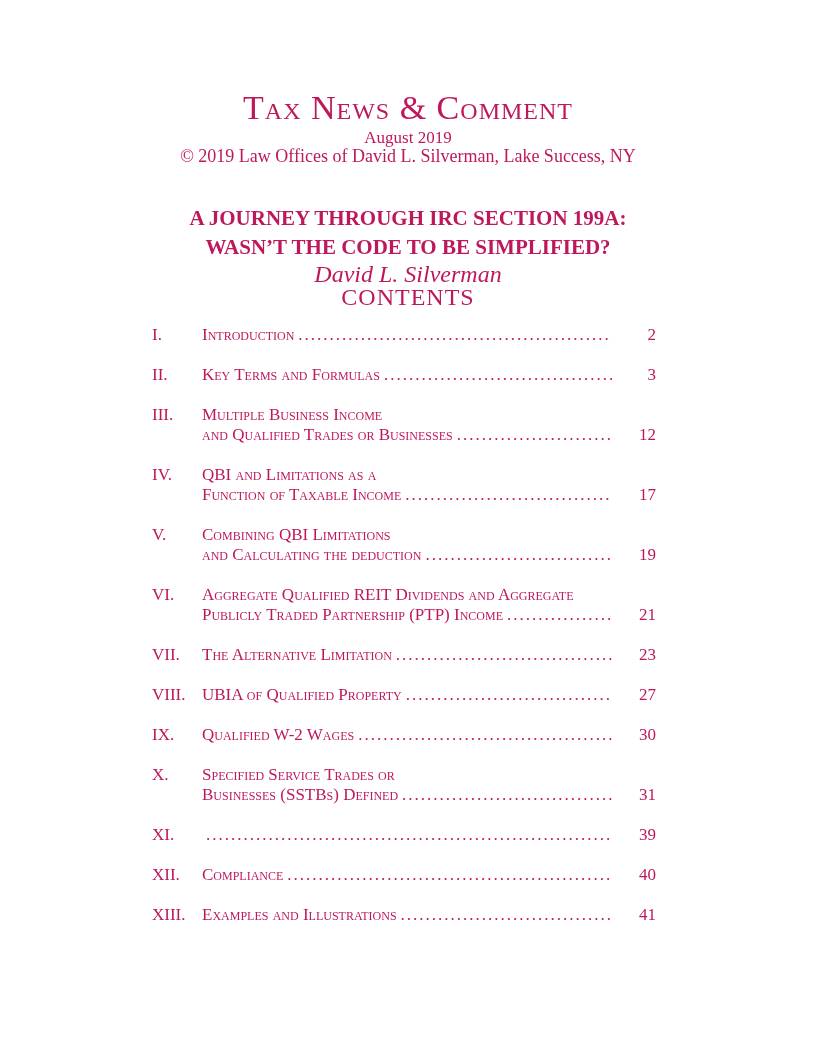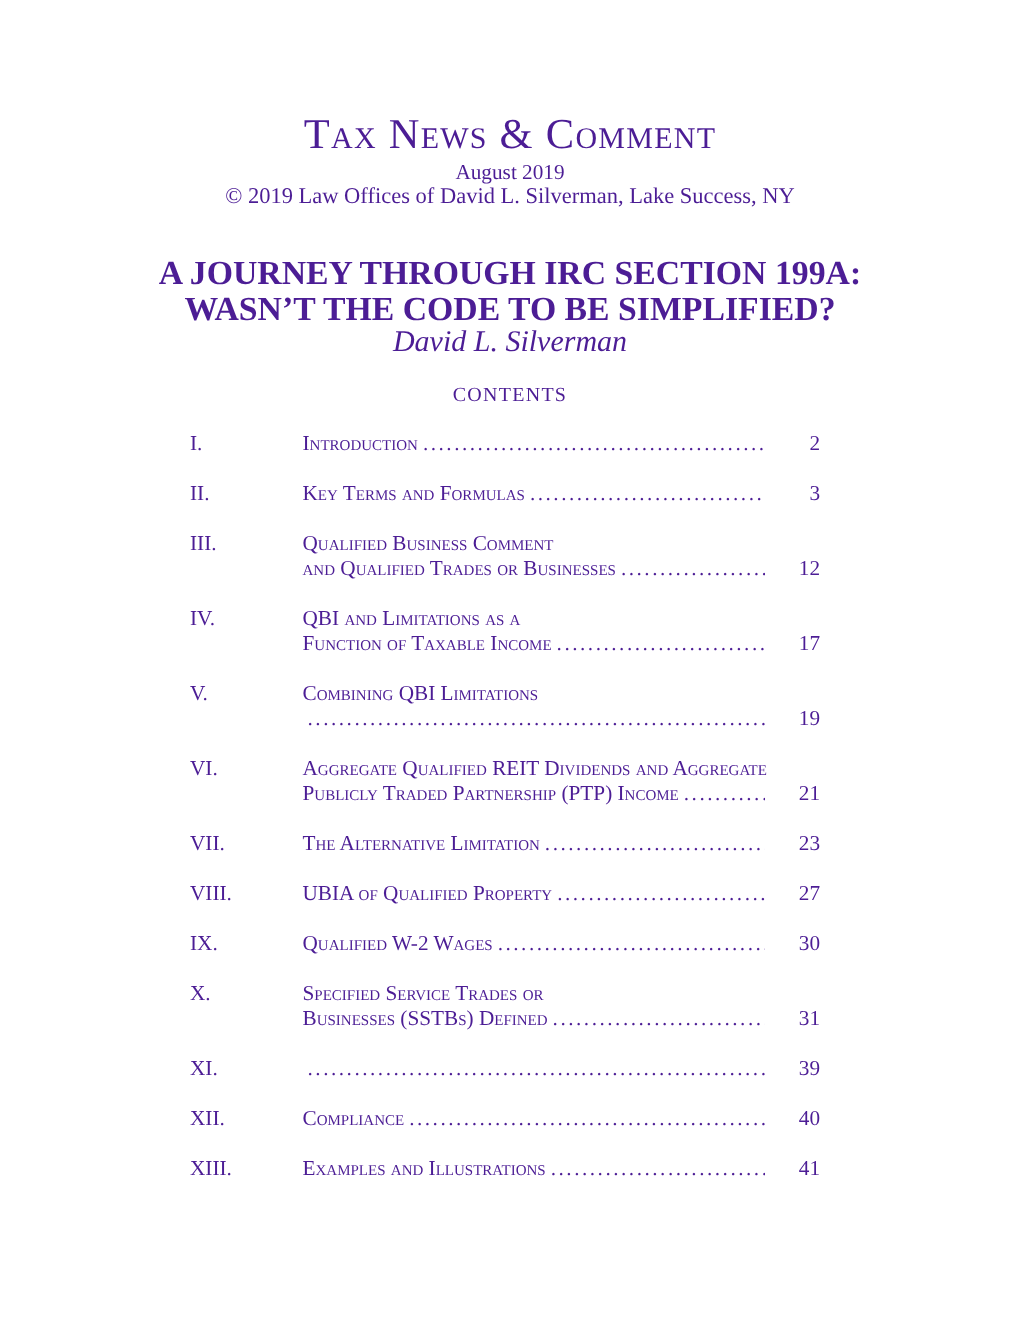--- a/index.html
+++ b/index.html
@@ -6,21 +6,21 @@
     margin: 0;
     padding: 0;
     background: #ffffff;
   }
   .page {
     position: relative;
     width: 816px;
     height: 1056px;
     margin: 0 auto;
     background: #ffffff;
-    color: #4c1d95;
+    color: #be185d;
     font-family: "Liberation Serif", "DejaVu Serif", serif;
     box-sizing: border-box;
     padding-top: 88px;
     overflow: hidden;
   }
   .header {
     text-align: center;
   }
   .masthead-title {
     font-size: 34px;
@@ -32,33 +32,32 @@
     font-size: 17px;
     line-height: 18px;
     margin-top: 1px;
   }
   .copyright {
     font-size: 18px;
     line-height: 19px;
   }
   .article-title {
     margin-top: 38px;
-    font-size: 27px;
+    font-size: 21px;
     line-height: 29px;
     font-weight: bold;
   }
   .author {
     font-size: 24px;
     line-height: 22px;
     font-style: italic;
     margin-top: 1px;
   }
   .contents-heading {
-    margin-top: 20px;
-    font-size: 16px;
+    font-size: 24px;
     line-height: 24px;
     letter-spacing: 1px;
   }
   .toc {
     margin-top: 16px;
     margin-left: 152px;
     width: 504px;
     font-size: 17px;
     line-height: 20px;
     font-variant: small-caps;
@@ -71,21 +70,20 @@
     flex: 0 0 50px;
     width: 50px;
   }
   .toc-body {
     flex: 1 1 auto;
     min-width: 0;
   }
   .toc-line {
     display: flex;
     align-items: flex-end;
-    margin-left: 40px;
   }
   .toc-text {
     white-space: nowrap;
     flex: 0 0 auto;
   }
   .dots {
     flex: 1 1 auto;
     overflow: hidden;
     white-space: nowrap;
     letter-spacing: 2px;
@@ -136,21 +134,21 @@
           <span class="dots">................................................................................................................................................................................................................................................</span>
           <span class="page-num">3</span>
         </div>
       </div>
     </div>
 
     <div class="toc-entry">
       <div class="toc-numeral">III.</div>
       <div class="toc-body">
         <div class="toc-line">
-          <span class="toc-text">Qualified Business Comment</span>
+          <span class="toc-text">Multiple Business Income</span>
         </div>
         <div class="toc-line">
           <span class="toc-text">and Qualified Trades or Businesses</span>
           <span class="dots">................................................................................................................................................................................................................................................</span>
           <span class="page-num">12</span>
         </div>
       </div>
     </div>
 
     <div class="toc-entry">
@@ -167,20 +165,21 @@
       </div>
     </div>
 
     <div class="toc-entry">
       <div class="toc-numeral">V.</div>
       <div class="toc-body">
         <div class="toc-line">
           <span class="toc-text">Combining QBI Limitations</span>
         </div>
         <div class="toc-line">
+          <span class="toc-text">and Calculating the deduction</span>
           <span class="dots">................................................................................................................................................................................................................................................</span>
           <span class="page-num">19</span>
         </div>
       </div>
     </div>
 
     <div class="toc-entry">
       <div class="toc-numeral">VI.</div>
       <div class="toc-body">
         <div class="toc-line">

